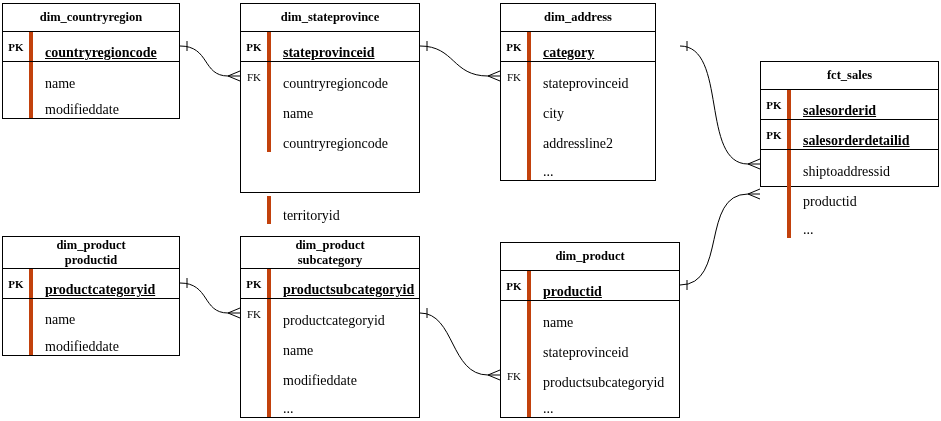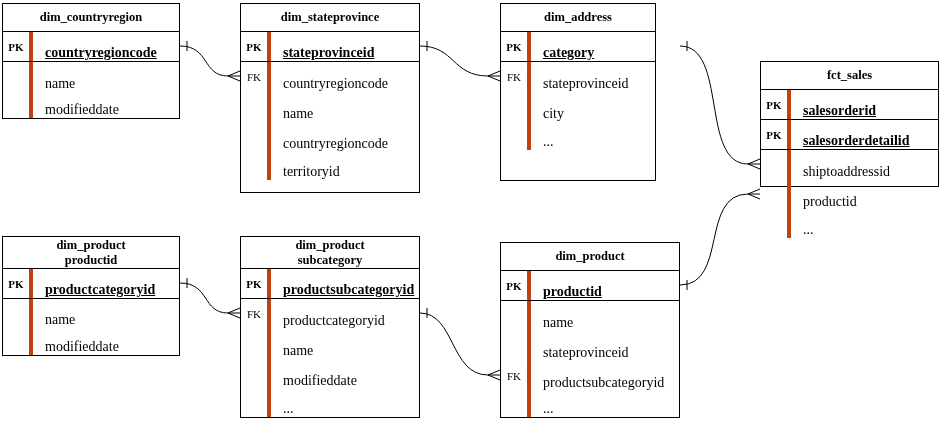--- a/index.html
+++ b/index.html
@@ -101,21 +101,21 @@
       <div class="fc">
           <span>name</span>
         </div>
     </div>
     <div class="row" style="height:30px;">
       <div class="kc"></div>
       <div class="fc">
           <span>countryregioncode</span>
         </div>
     </div>
-    <div class="row" style="height:28px;">
+    <div class="row" style="height:28px;margin-top:44px;">
       <div class="kc"></div>
       <div class="fc">
           <span>territoryid</span>
         </div>
     </div>
   </div>
 
   <div class="er" style="left:500px;top:3px;width:156px;height:178px;">
     <div class="er-h" style="height:28px;">
       <span>dim_address</span>
@@ -129,20 +129,26 @@
     <div class="row" style="height:30px;">
       <div class="kc">FK</div>
       <div class="fc">
           <span>stateprovinceid</span>
         </div>
     </div>
     <div class="row" style="height:30px;">
       <div class="kc"></div>
       <div class="fc">
           <span>city</span>
+        </div>
+    </div>
+    <div class="row" style="height:30px;">
+      <div class="kc"></div>
+      <div class="fc">
+          <span>addressline2</span>
         </div>
     </div>
     <div class="row" style="height:28px;">
       <div class="kc"></div>
       <div class="fc">
           <span>...</span>
         </div>
     </div>
   </div>
 

